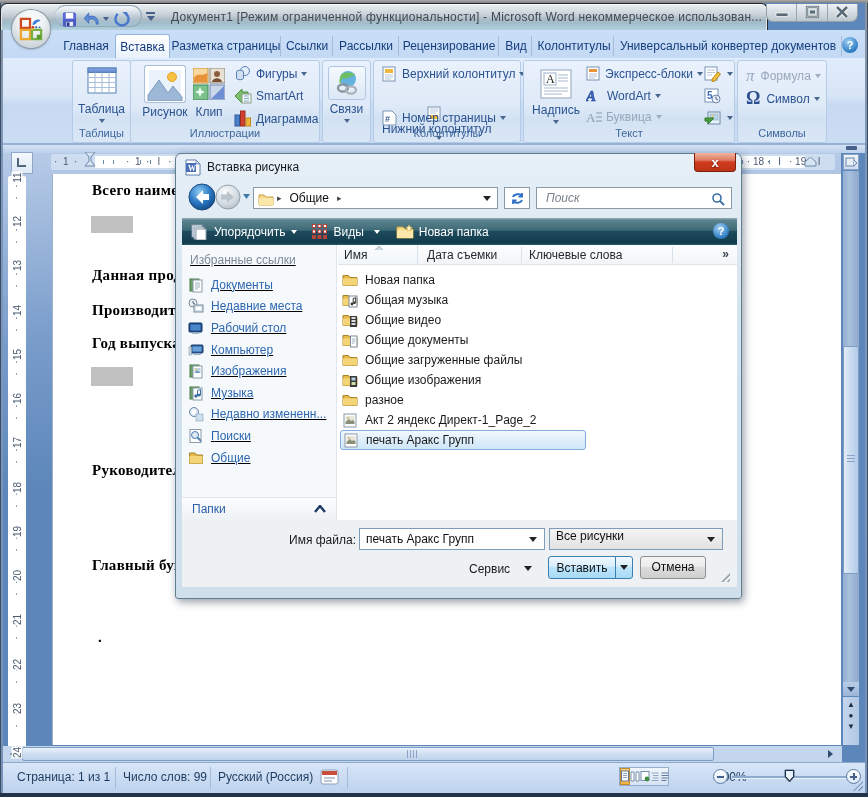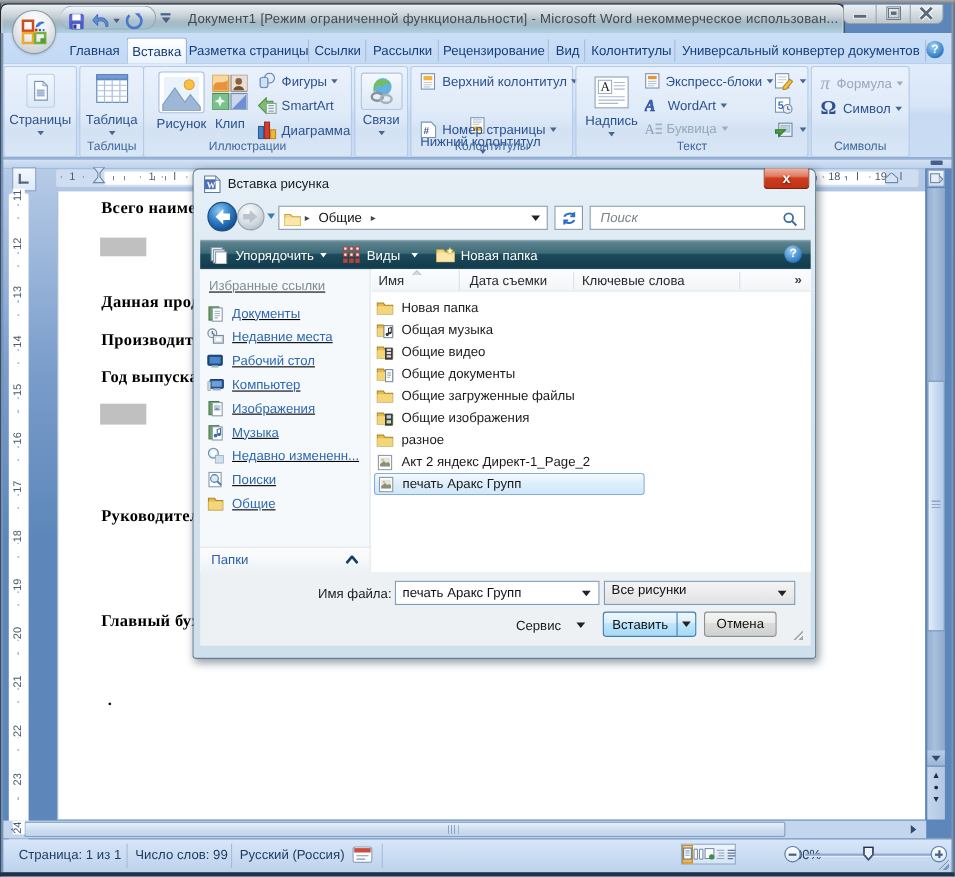--- a/index.html
+++ b/index.html
@@ -127,34 +127,20 @@
 <div class="tabsep" style="left:277px;"></div>
 <div class="tabsep" style="left:329px;"></div>
 <div class="tabsep" style="left:395px;"></div>
 <div class="tabsep" style="left:495px;"></div>
 <div class="tabsep" style="left:528px;"></div>
 <div class="tabsep" style="left:610px;"></div>
 <div class="tabsep" style="left:838px;"></div>
 </div>
 <div id="ribbon" class="abs">
 
- <div class="grp" style="left:0px;width:67px;">
-  <div class="bigbtn" style="left:0;right:0;top:6px;">
-   <div style="width:26px;height:31px;border:1px solid #bdd0e7;border-radius:3px;background:linear-gradient(180deg,#f2f7fc,#dce9f6);display:flex;align-items:center;justify-content:center;">
-    <svg width="14" height="19" viewBox="0 0 14 19">
-              <path d="M1.5 1 h7.5 l4 4 v13 h-11.5 z" fill="#fdfeff" stroke="#7a93b4"></path>
-              <path d="M9 1 l4 4 h-4 z" fill="#d7e2ee" stroke="#7a93b4" stroke-width=".7"></path>
-              <rect x="3.5" y="8" width="7" height="7" fill="#c3d2e4"></rect>
-              <path d="M3.5 9.5 h7 M3.5 11.5 h7 M3.5 13.5 h7" stroke="#88a5cb" stroke-width=".9"></path>
-            </svg>
-   </div>
-   <div style="margin-top:4px;">Страницы</div>
-          <div class="dropdn"></div>
-  </div>
- </div>
 
  <div class="grp" style="left:69px;width:59px;">
   <div class="bigbtn" style="left:0;right:0;top:6px;">
    <div style="width:42px;height:31px;display:flex;align-items:flex-start;justify-content:center;">
     <svg width="30" height="27" viewBox="0 0 30 27">
               <rect x="1" y="1" width="28" height="25" fill="#fff" stroke="#5580b5"></rect>
               <rect x="1" y="1" width="28" height="4.5" fill="url(#tg)" stroke="#5580b5"></rect>
               <defs>
                 <linearGradient id="tg" x1="0" y1="0" x2="0" y2="1">
                   <stop offset="0" stop-color="#87a7e0"></stop>

